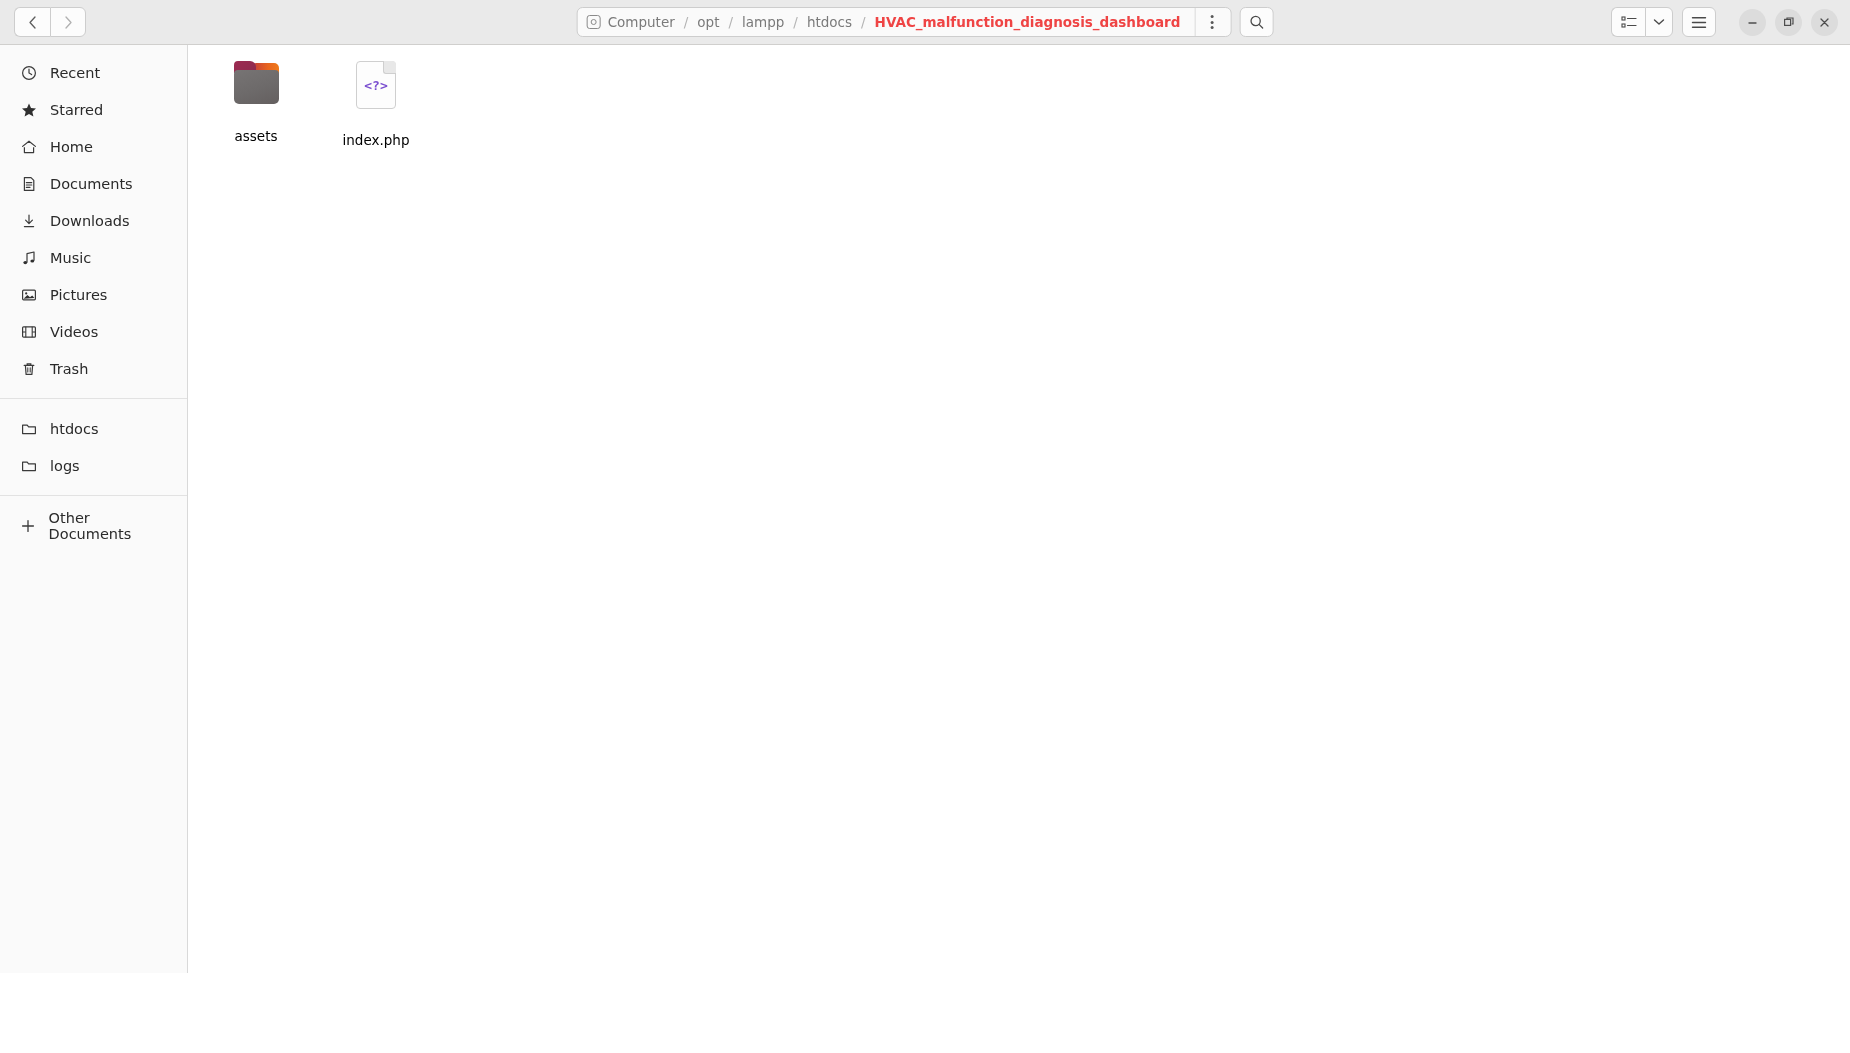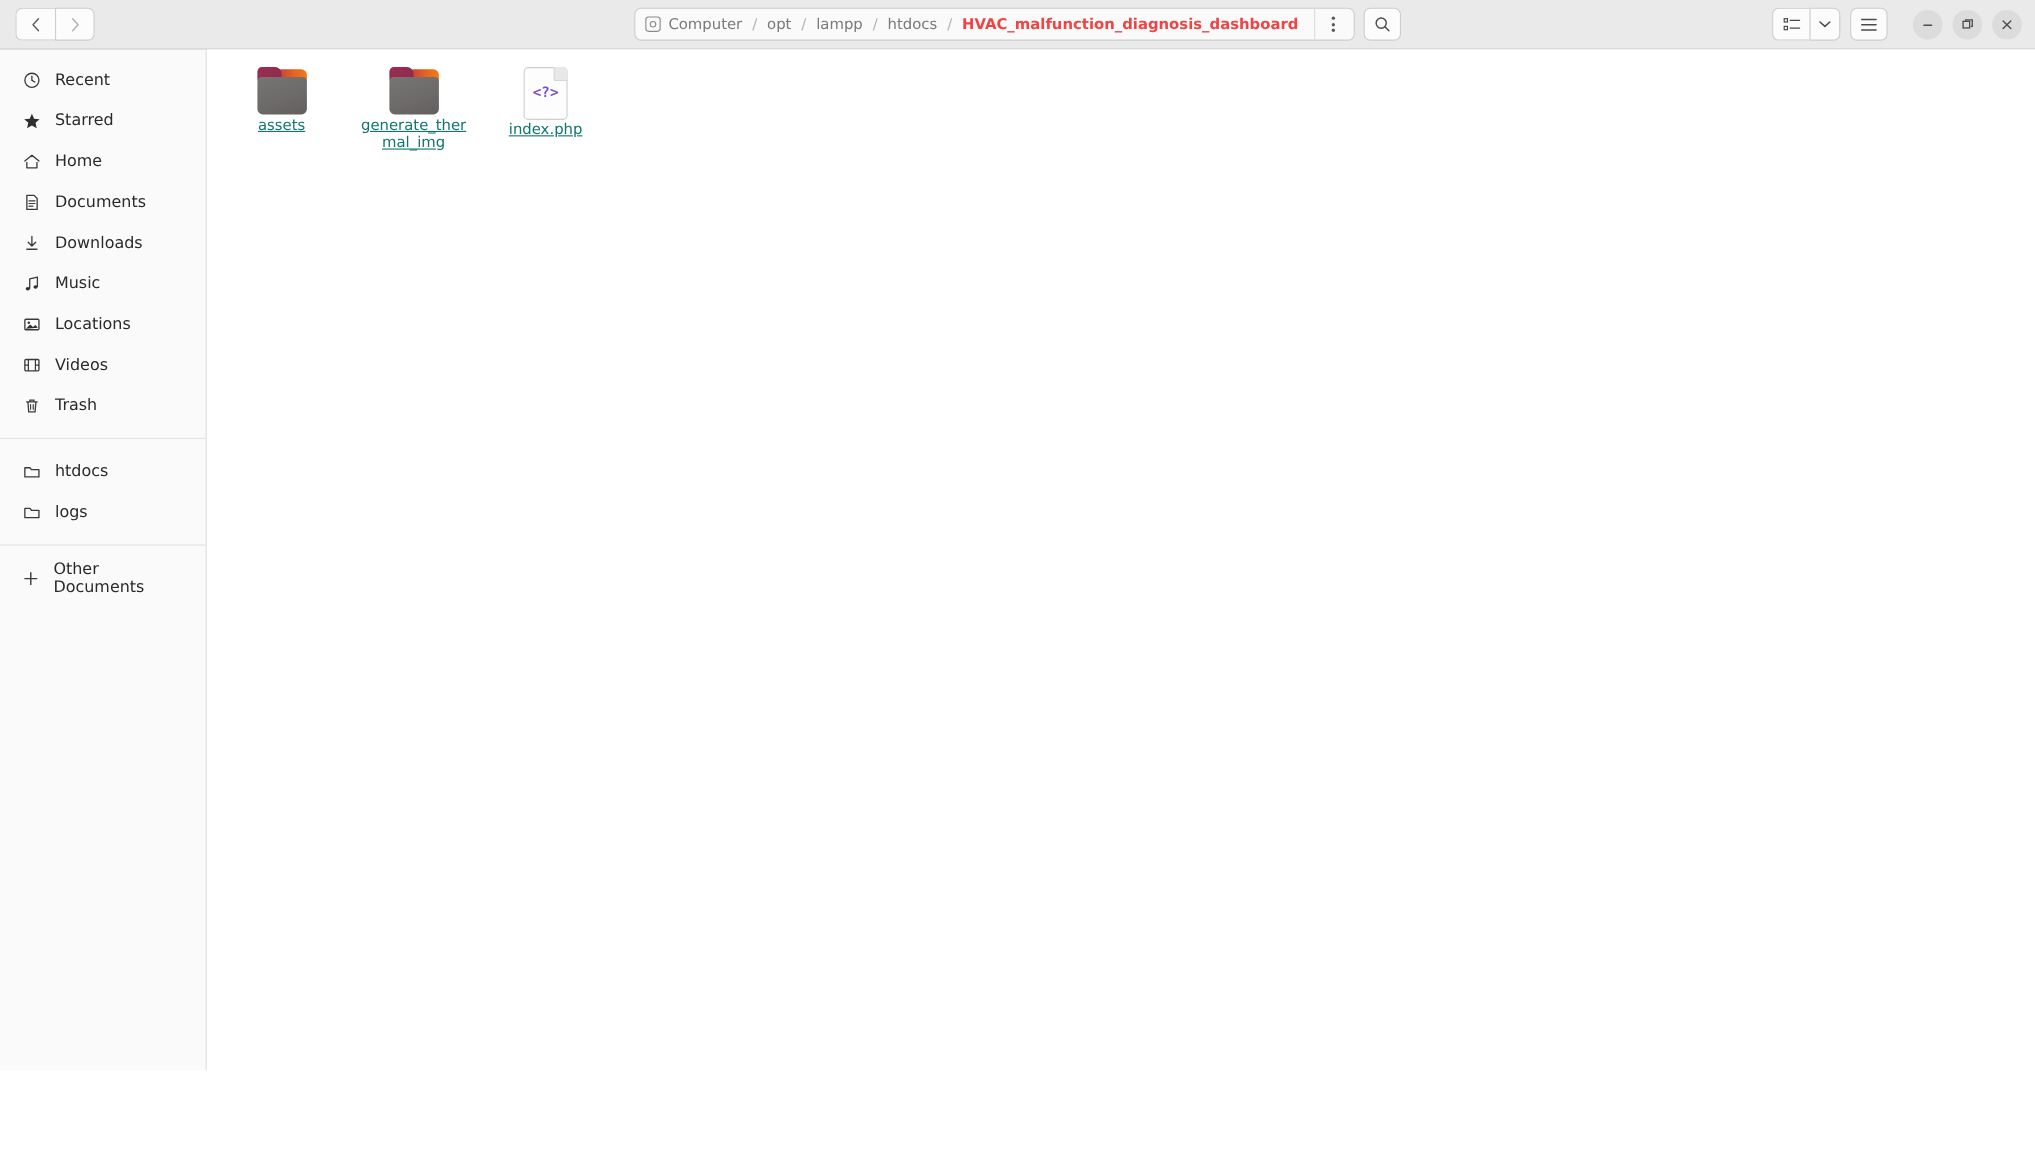--- a/index.html
+++ b/index.html
@@ -123,22 +123,22 @@
     display: flex; flex-wrap: wrap;
     align-content: flex-start;
     padding: 12px 8px;
   }
   .item {
     width: 104px; margin: 4px 8px;
     display: flex; flex-direction: column; align-items: center;
     text-align: center;
   }
   .item .label {
-    margin-top: 1px; font-size: 13.5px; color: #0f766e; line-height: 16px;
-    word-break: break-word; max-width: 100px; text-decoration: underline;
+    margin-top: 23px; font-size: 13.5px; color: #000000; line-height: 16px;
+    word-break: break-word; max-width: 100px;
   }
 
   
   .folder { width: 47px; height: 44px; position: relative; }
   .folder .tab {
     position: absolute; left: 1px; top: 0; width: 22px; height: 12px;
     background: linear-gradient(135deg,#9c2b52 0%, #8e2b4e 100%);
     border-radius: 4px 6px 0 0;
   }
   .folder .strip {
@@ -341,21 +341,21 @@
       </div>
 
       <div class="sb-item">
         <span class="sb-icon">
           <svg width="16" height="16" viewBox="0 0 16 16">
               <rect x="1.6" y="3.2" width="12.8" height="9.6" fill="none" stroke="#3a3a3a" stroke-width="1.2" rx="1"></rect>
               <circle cx="5.2" cy="6.4" r="1.1" fill="#2f2f2f"></circle>
               <path d="M2.6 11.8 L6.4 8 L9 10.3 L11.2 8.4 L13.4 11" fill="#2f2f2f"></path>
             </svg>
         </span>
-        <span>Locations</span>
+        <span>Pictures</span>
       </div>
 
       <div class="sb-item">
         <span class="sb-icon">
           <svg width="16" height="16" viewBox="0 0 16 16">
               <rect x="1.6" y="2.8" width="12.8" height="10.4" fill="none" stroke="#3a3a3a" stroke-width="1.2" rx="1"></rect>
               <path d="M4.8 2.8 V13.2 M11.2 2.8 V13.2" stroke="#3a3a3a" stroke-width="1.1"></path>
               <path d="M1.6 8 H4.8 M11.2 8 H14.4" stroke="#3a3a3a" stroke-width="1.1"></path>
             </svg>
         </span>
@@ -410,28 +410,20 @@
 
         <div class="item">
           <div class="folder">
             <div class="strip"></div>
               <div class="tab"></div>
               <div class="bodyf"></div>
           </div>
           <div class="label">assets</div>
         </div>
 
-        <div class="item">
-          <div class="folder">
-            <div class="strip"></div>
-              <div class="tab"></div>
-              <div class="bodyf"></div>
-          </div>
-          <div class="label">generate_thermal_img</div>
-        </div>
 
 
 
         <div class="item">
           <div class="filedoc">
             <div class="sheet"></div>
             <div class="fold"></div>
             <div class="php">&lt;?&gt;</div>
           </div>
           <div class="label">index.php</div>

